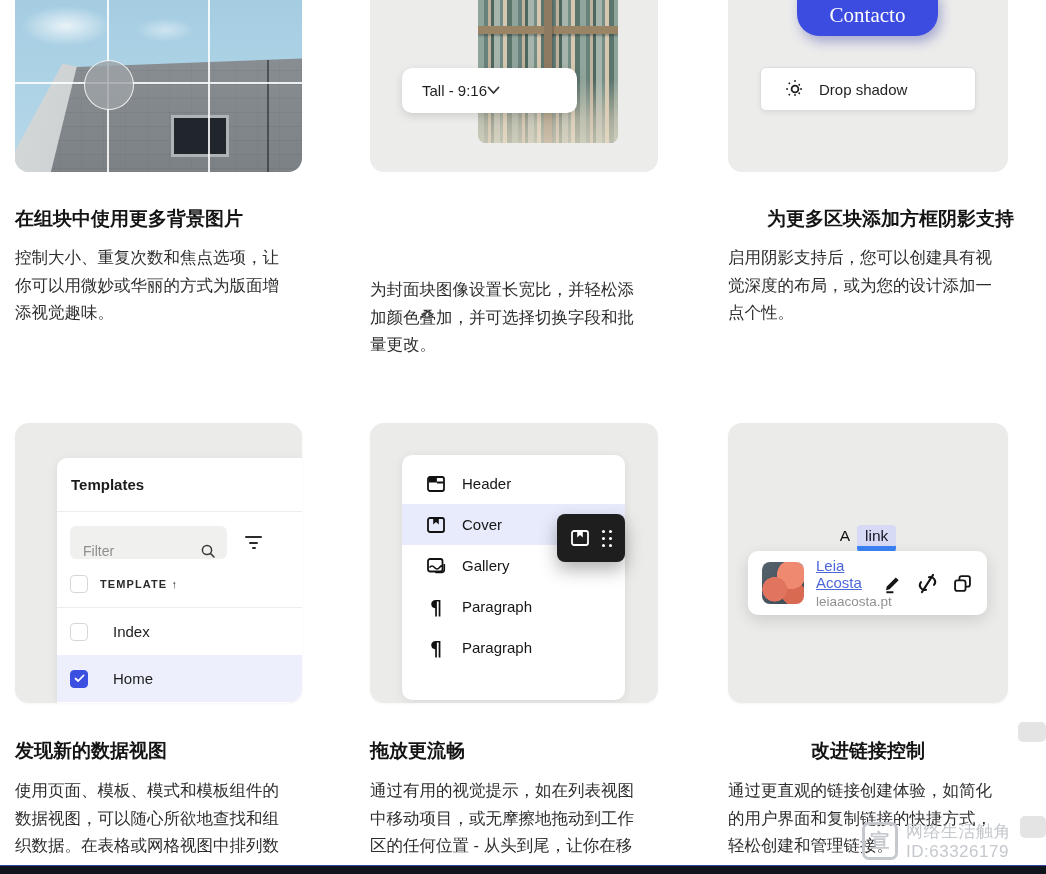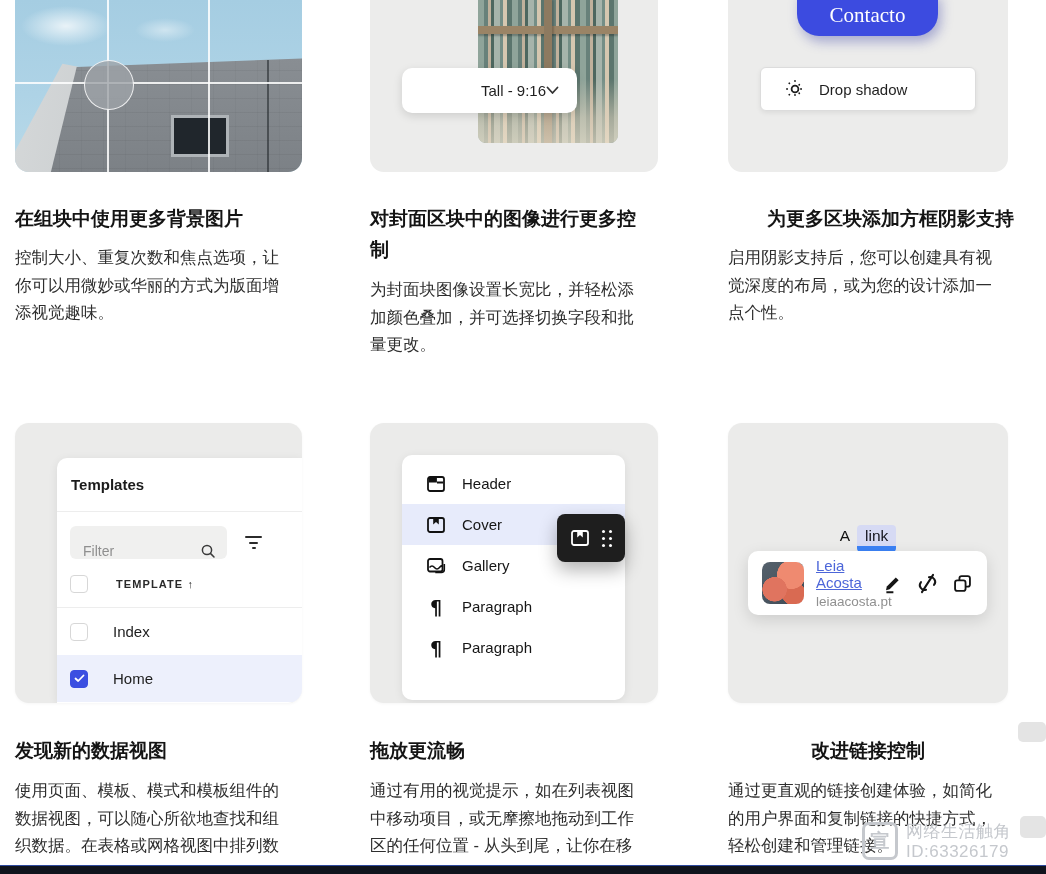--- a/index.html
+++ b/index.html
@@ -34,21 +34,21 @@
 
   
   .curtain{position:absolute;left:108px;top:0;width:140px;height:143px;border-radius:0 0 8px 8px;overflow:hidden;
     background:repeating-linear-gradient(90deg,#8fa49a 0 6px,#68817a 6px 10px,#c0b19c 10px 13px,#4d675f 13px 16px,
       #a6b4ab 16px 22px,#748e86 22px 25px,#d5c7b0 25px 29px,#5b756d 29px 34px);}
   .curtain-bottom{position:absolute;left:0;right:0;bottom:0;height:45%;
     background:linear-gradient(180deg,rgba(226,213,192,0) 0%,rgba(226,213,192,.55) 60%,rgba(233,222,202,.7) 100%);}
   .frame-h{position:absolute;left:0;right:0;top:26px;height:8px;background:#9a8466;box-shadow:0 2px 2px rgba(0,0,0,.25);}
   .frame-v{position:absolute;top:0;bottom:0;left:66px;width:8px;background:#8d7a60;box-shadow:2px 0 2px rgba(0,0,0,.2);}
   .dropdown{position:absolute;left:32px;top:68px;width:175px;height:45px;background:#fff;border-radius:10px;
-    box-shadow:0 3px 10px rgba(0,0,0,.13);display:flex;align-items:center;justify-content:flex-end;
+    box-shadow:0 3px 10px rgba(0,0,0,.13);display:flex;align-items:center;justify-content:flex-start;
     padding:0 18px 0 20px;box-sizing:border-box;font-size:15px;color:#1f1f1f;}
 
   
   .contacto{position:absolute;left:69px;top:-8px;width:141px;height:44px;background:#3c4be0;
     border-radius:0 0 22px 22px;box-shadow:3px 6px 12px rgba(40,50,160,.35);
     display:flex;align-items:flex-end;justify-content:center;padding-bottom:8px;box-sizing:border-box;
     color:#fff;font-family:"Liberation Serif","DejaVu Serif",serif;font-size:21px;}
   .shadow-opt{position:absolute;left:32px;top:67px;width:216px;height:44px;background:#fff;border:1px solid #dcdcdc;
     border-radius:6px;box-shadow:0 2px 5px rgba(0,0,0,.07);display:flex;align-items:center;gap:14px;
     padding:0 0 0 24px;box-sizing:border-box;font-size:15px;color:#1f1f1f;}
@@ -57,21 +57,21 @@
   .tpanel{position:absolute;left:42px;top:35px;width:245px;height:245px;background:#fff;
     border-radius:10px 0 0 0;box-shadow:0 2px 10px rgba(0,0,0,.08);overflow:hidden;}
   .tpanel-head{height:54px;display:flex;align-items:center;padding-left:14px;font-size:15px;font-weight:bold;
     color:#1b1b1b;border-bottom:1px solid #ededed;box-sizing:border-box;}
   .filter-row{display:flex;align-items:center;gap:18px;padding:14px 0 0 13px;}
   .filter-input{width:157px;height:33px;background:#f0f0ef;border-radius:6px;display:flex;align-items:center;
     justify-content:space-between;padding:16px 11px 0 13px;box-sizing:border-box;}
   .filter-ph{font-size:14px;color:#8f8f8f;}
   .sort-icon{display:flex;flex-direction:column;gap:3.5px;align-items:center;}
   .sort-icon i{display:block;background:#2b2b2b;height:2px;border-radius:1px;}
-  .col-head{display:flex;align-items:center;gap:28px;padding:16px 0 14px 13px;}
+  .col-head{display:flex;align-items:center;gap:12px;padding:16px 0 14px 13px;}
   .cbx{width:18px;height:18px;border:1.5px solid #d7d7d7;border-radius:4px;background:#fff;box-sizing:border-box;
     flex:0 0 auto;display:flex;align-items:center;justify-content:center;}
   .cbx.checked{background:#3b4fe1;border-color:#3b4fe1;}
   .col-head-label{font-size:11px;font-weight:bold;letter-spacing:1.1px;color:#2a2a2a;}
   .t-divider{height:1px;background:#ededed;}
   .t-row{display:flex;align-items:center;gap:12px;height:47px;padding-left:13px;font-size:15px;color:#1d1d1d;}
   .t-row.selected{background:#edf0fc;}
   .t-row .rlabel{padding-left:13px;}
 
   
@@ -163,21 +163,20 @@
             <line x1="14.2" y1="14.2" x2="15.7" y2="15.7"></line>
           <line x1="4.3" y1="15.7" x2="5.8" y2="14.2"></line>
             <line x1="14.2" y1="5.8" x2="15.7" y2="4.3"></line>
         </g>
       </svg>
       <span>Drop shadow</span>
     </div>
   </div>
   <div class="abs feature-desc" style="left:15px;top:244px;width:272px;">控制大小、重复次数和焦点选项，让你可以用微妙或华丽的方式为版面增添视觉趣味。</div>
 
-  <div class="abs feature-title" style="left:370px;top:203px;width:272px;">对封面区块中的图像进行更多控制</div>
   <div class="abs feature-desc" style="left:370px;top:276px;width:272px;">为封面块图像设置长宽比，并轻松添加颜色叠加，并可选择切换字段和批量更改。</div>
 
   <div class="abs feature-title" style="left:728px;top:203px;width:280px;margin-left:39px;">为更多区块添加方框阴影支持</div>
   <div class="abs feature-desc" style="left:728px;top:244px;width:272px;">启用阴影支持后，您可以创建具有视觉深度的布局，或为您的设计添加一点个性。</div>
 
   <div class="abs gcard2" style="left:15px;top:423px;width:287px;height:280px;">
     <div class="tpanel">
       <div class="tpanel-head">Templates</div>
       <div class="filter-row">
         <div class="filter-input">

